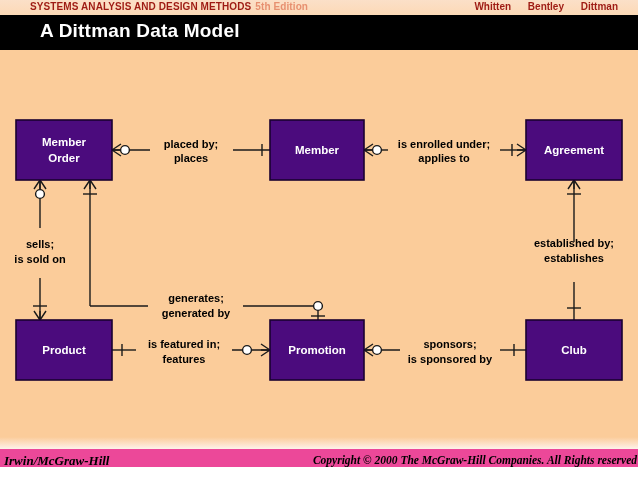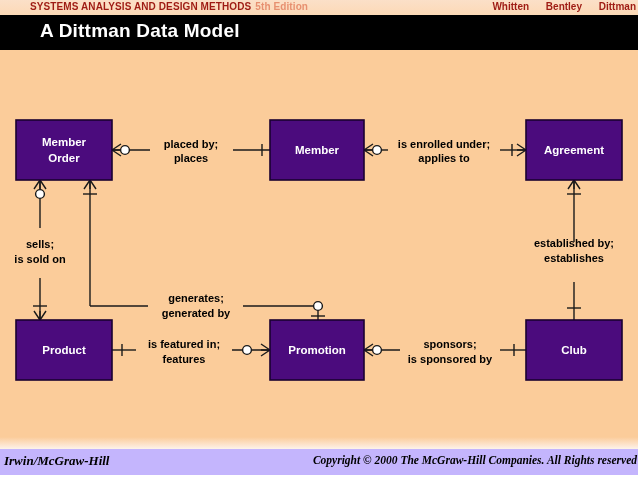--- a/index.html
+++ b/index.html
@@ -34,21 +34,21 @@
     white-space: nowrap;
     margin-left: 25px;
   }
   #edition {
     color: #e79070;
     font-weight: bold;
     margin-left: 4px;
   }
   #authors {
     position: absolute;
-    right: 2px; top: 1px;
+    right: 20px; top: 1px;
     font-size: 10px;
     font-weight: bold;
     color: #9e1b14;
     white-space: nowrap;
   }
   #authors span { margin-left: 7px; }
 
   
   #title-bar {
     position: absolute;
@@ -90,22 +90,22 @@
   
   #footer-band {
     position: absolute;
     left: 0; top: 437px;
     width: 638px; height: 12px;
     background: linear-gradient(to bottom, #fbcc9a 0%, #fde6d2 70%, #fdf3ea 100%);
   }
   #footer {
     position: absolute;
     left: 0; top: 449px;
-    width: 638px; height: 26px;
-    background: #c4b5fd;
+    width: 638px; height: 18px;
+    background: #ec4899;
   }
   #footer-left {
     position: absolute;
     left: 4px; top: 4px;
     font-family: "Liberation Serif", serif;
     font-style: italic;
     font-weight: bold;
     font-size: 13px;
     color: #000000;
   }

